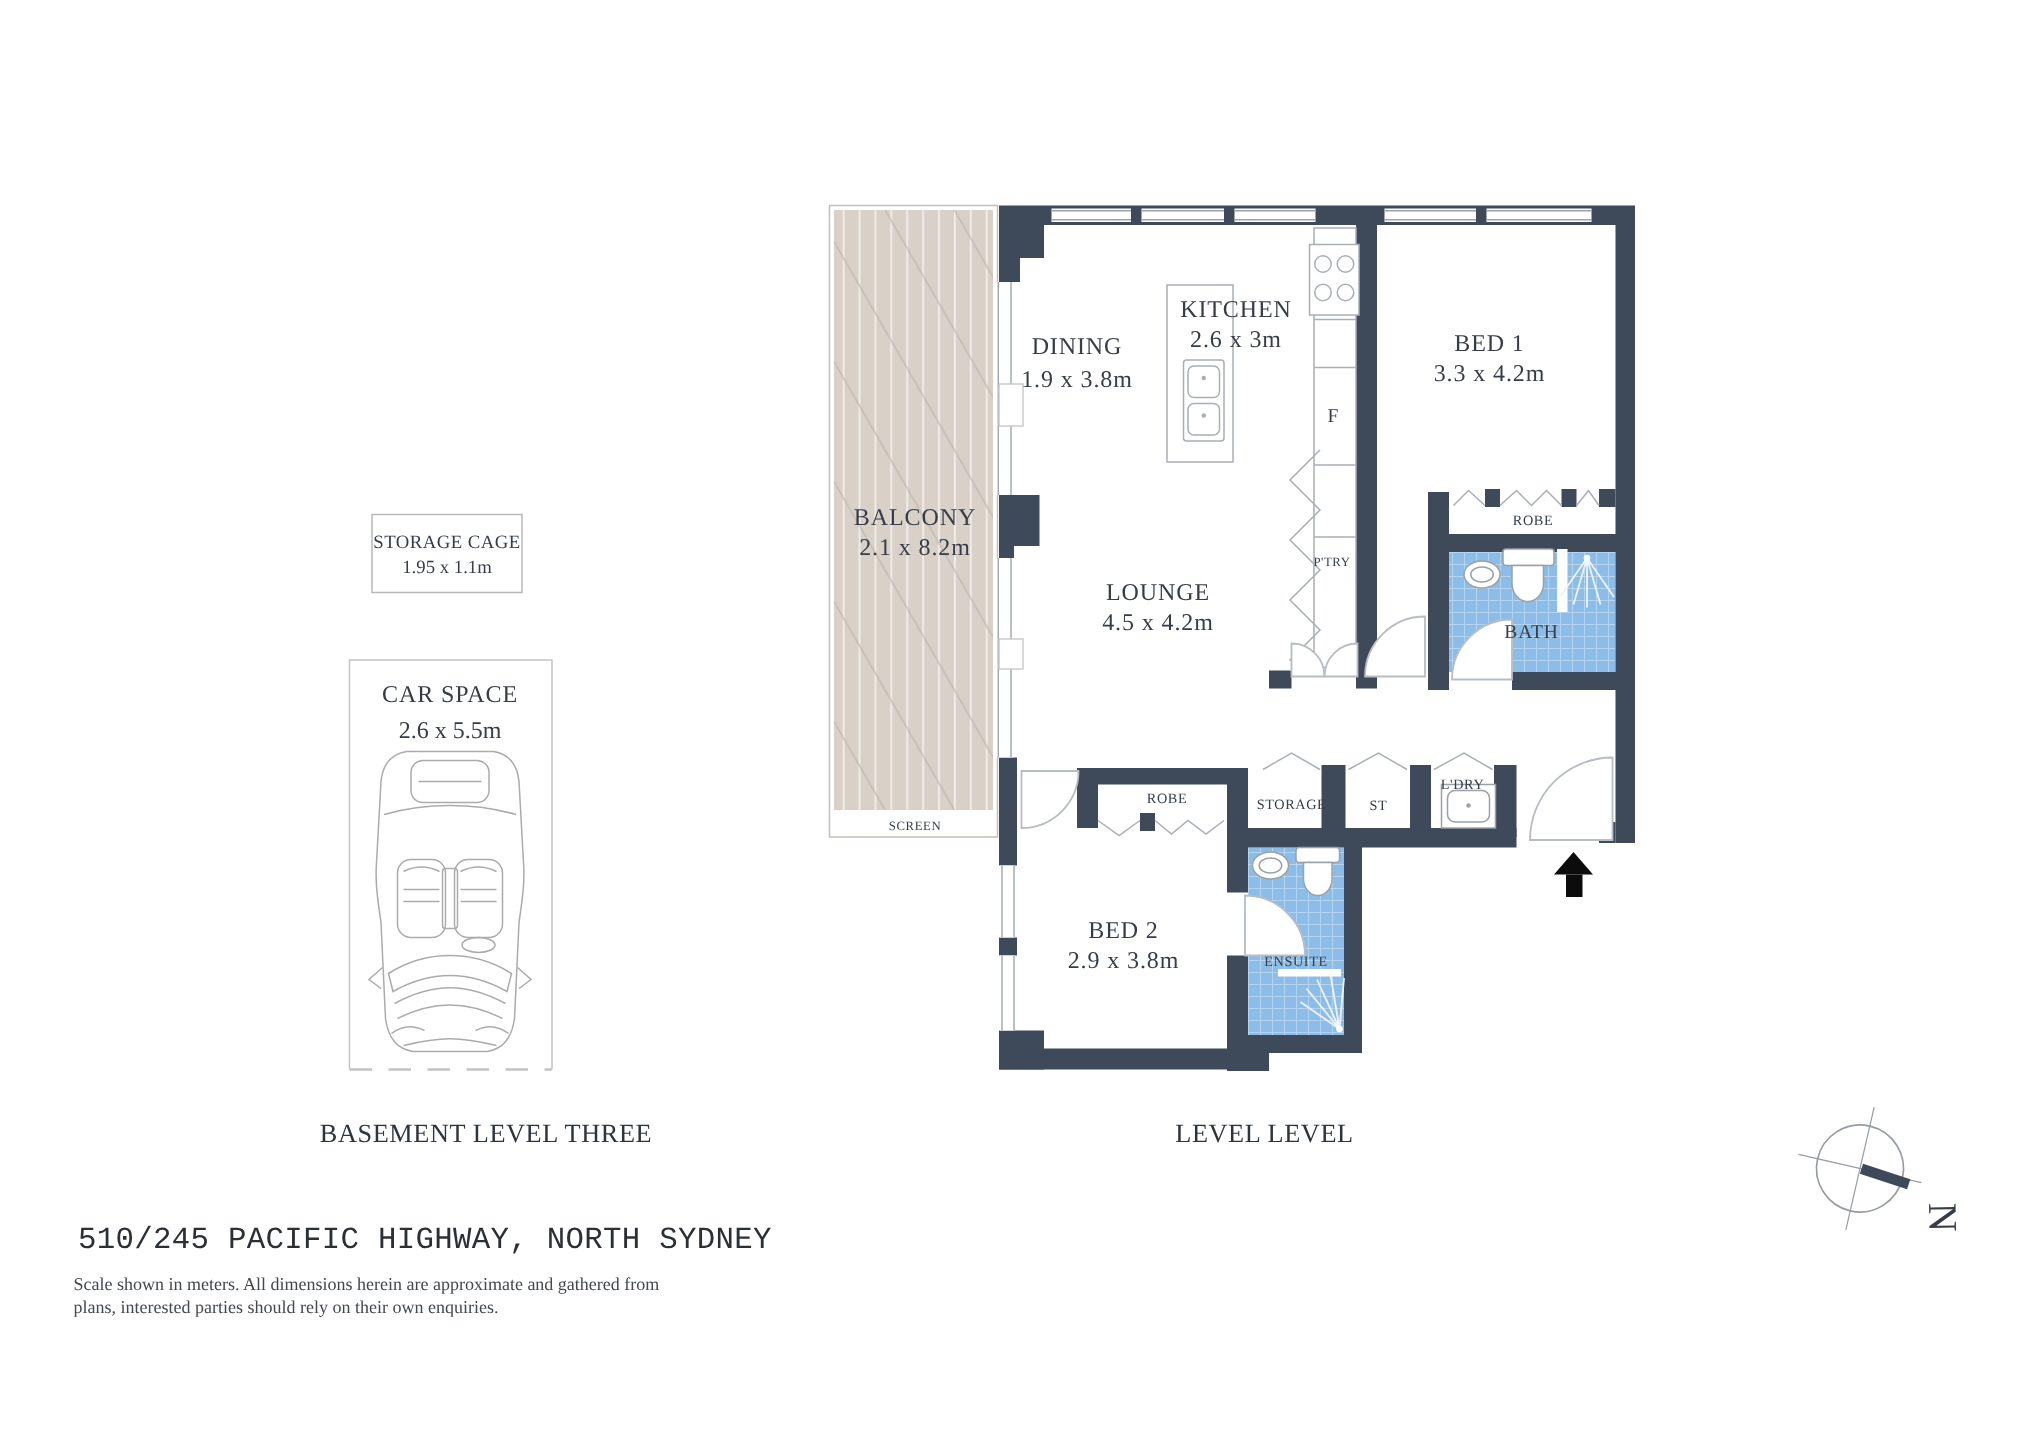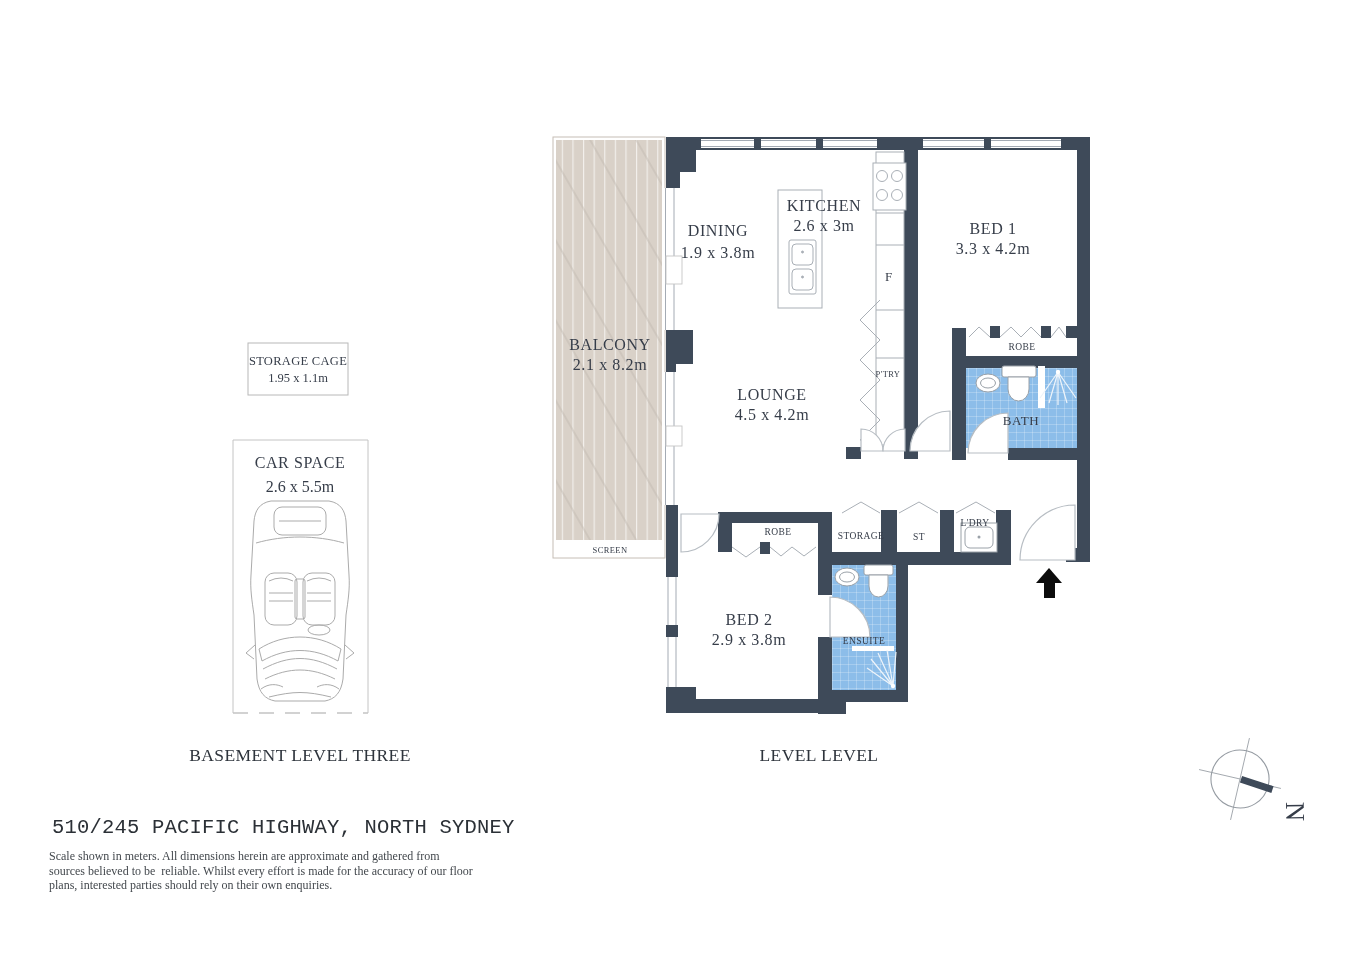--- a/index.html
+++ b/index.html
@@ -1,19 +1,19 @@
 <!DOCTYPE html>
 <html><head>
 <meta charset="utf-8">
 <style>
   html,body{margin:0;padding:0;background:#fff;}
   #canvas{position:relative;width:1358px;height:960px;background:#ffffff;overflow:hidden;
           font-family:"Liberation Serif",serif;}
   #plan-svg{position:absolute;left:0;top:0;}
-  .cap{position:absolute;text-align:center;font-size:17.5px;letter-spacing:.4px;color:#2e343c;}
+  .cap{position:absolute;text-align:center;font-size:17.5px;letter-spacing:.4px;color:#2e343c;margin-left:24px;}
   #address{position:absolute;left:52px;top:816px;font-size:20.5px;letter-spacing:.2px;color:#2b3036;white-space:pre;font-family:Liberation Mono, monospace;}
   #disclaimer{position:absolute;left:49px;top:849px;font-size:12px;line-height:14.7px;color:#43484d;}
   #disclaimer div{white-space:pre;}
   svg text{fill:#363d49;font-family:"Liberation Serif",serif;}
   .lbl-big{font-size:16px;letter-spacing:.6px;}
   .lbl-med{font-size:13px;letter-spacing:.6px;}
   .lbl-sm{font-size:9.5px;letter-spacing:.4px;}
   .lbl-xs{font-size:8.5px;letter-spacing:.4px;}
 </style>
 </head>
@@ -252,17 +252,16 @@
   </g>
 </svg>
 
 <div class="cap" style="left:186px;top:745px;width:228px;">BASEMENT LEVEL THREE</div>
 <div class="cap" style="left:704px;top:745px;width:230px;">LEVEL LEVEL</div>
 
 <div id="address">510/245 PACIFIC HIGHWAY, NORTH SYDNEY</div>
 
 <div id="disclaimer">
   <div>Scale shown in meters. All dimensions herein are approximate and gathered from</div>
-  <div>sources believed to be  reliable. Whilst every effort is made for the accuracy of our floor</div>
   <div>plans, interested parties should rely on their own enquiries.</div>
 </div>
 
 </div>
 
 </body></html>

